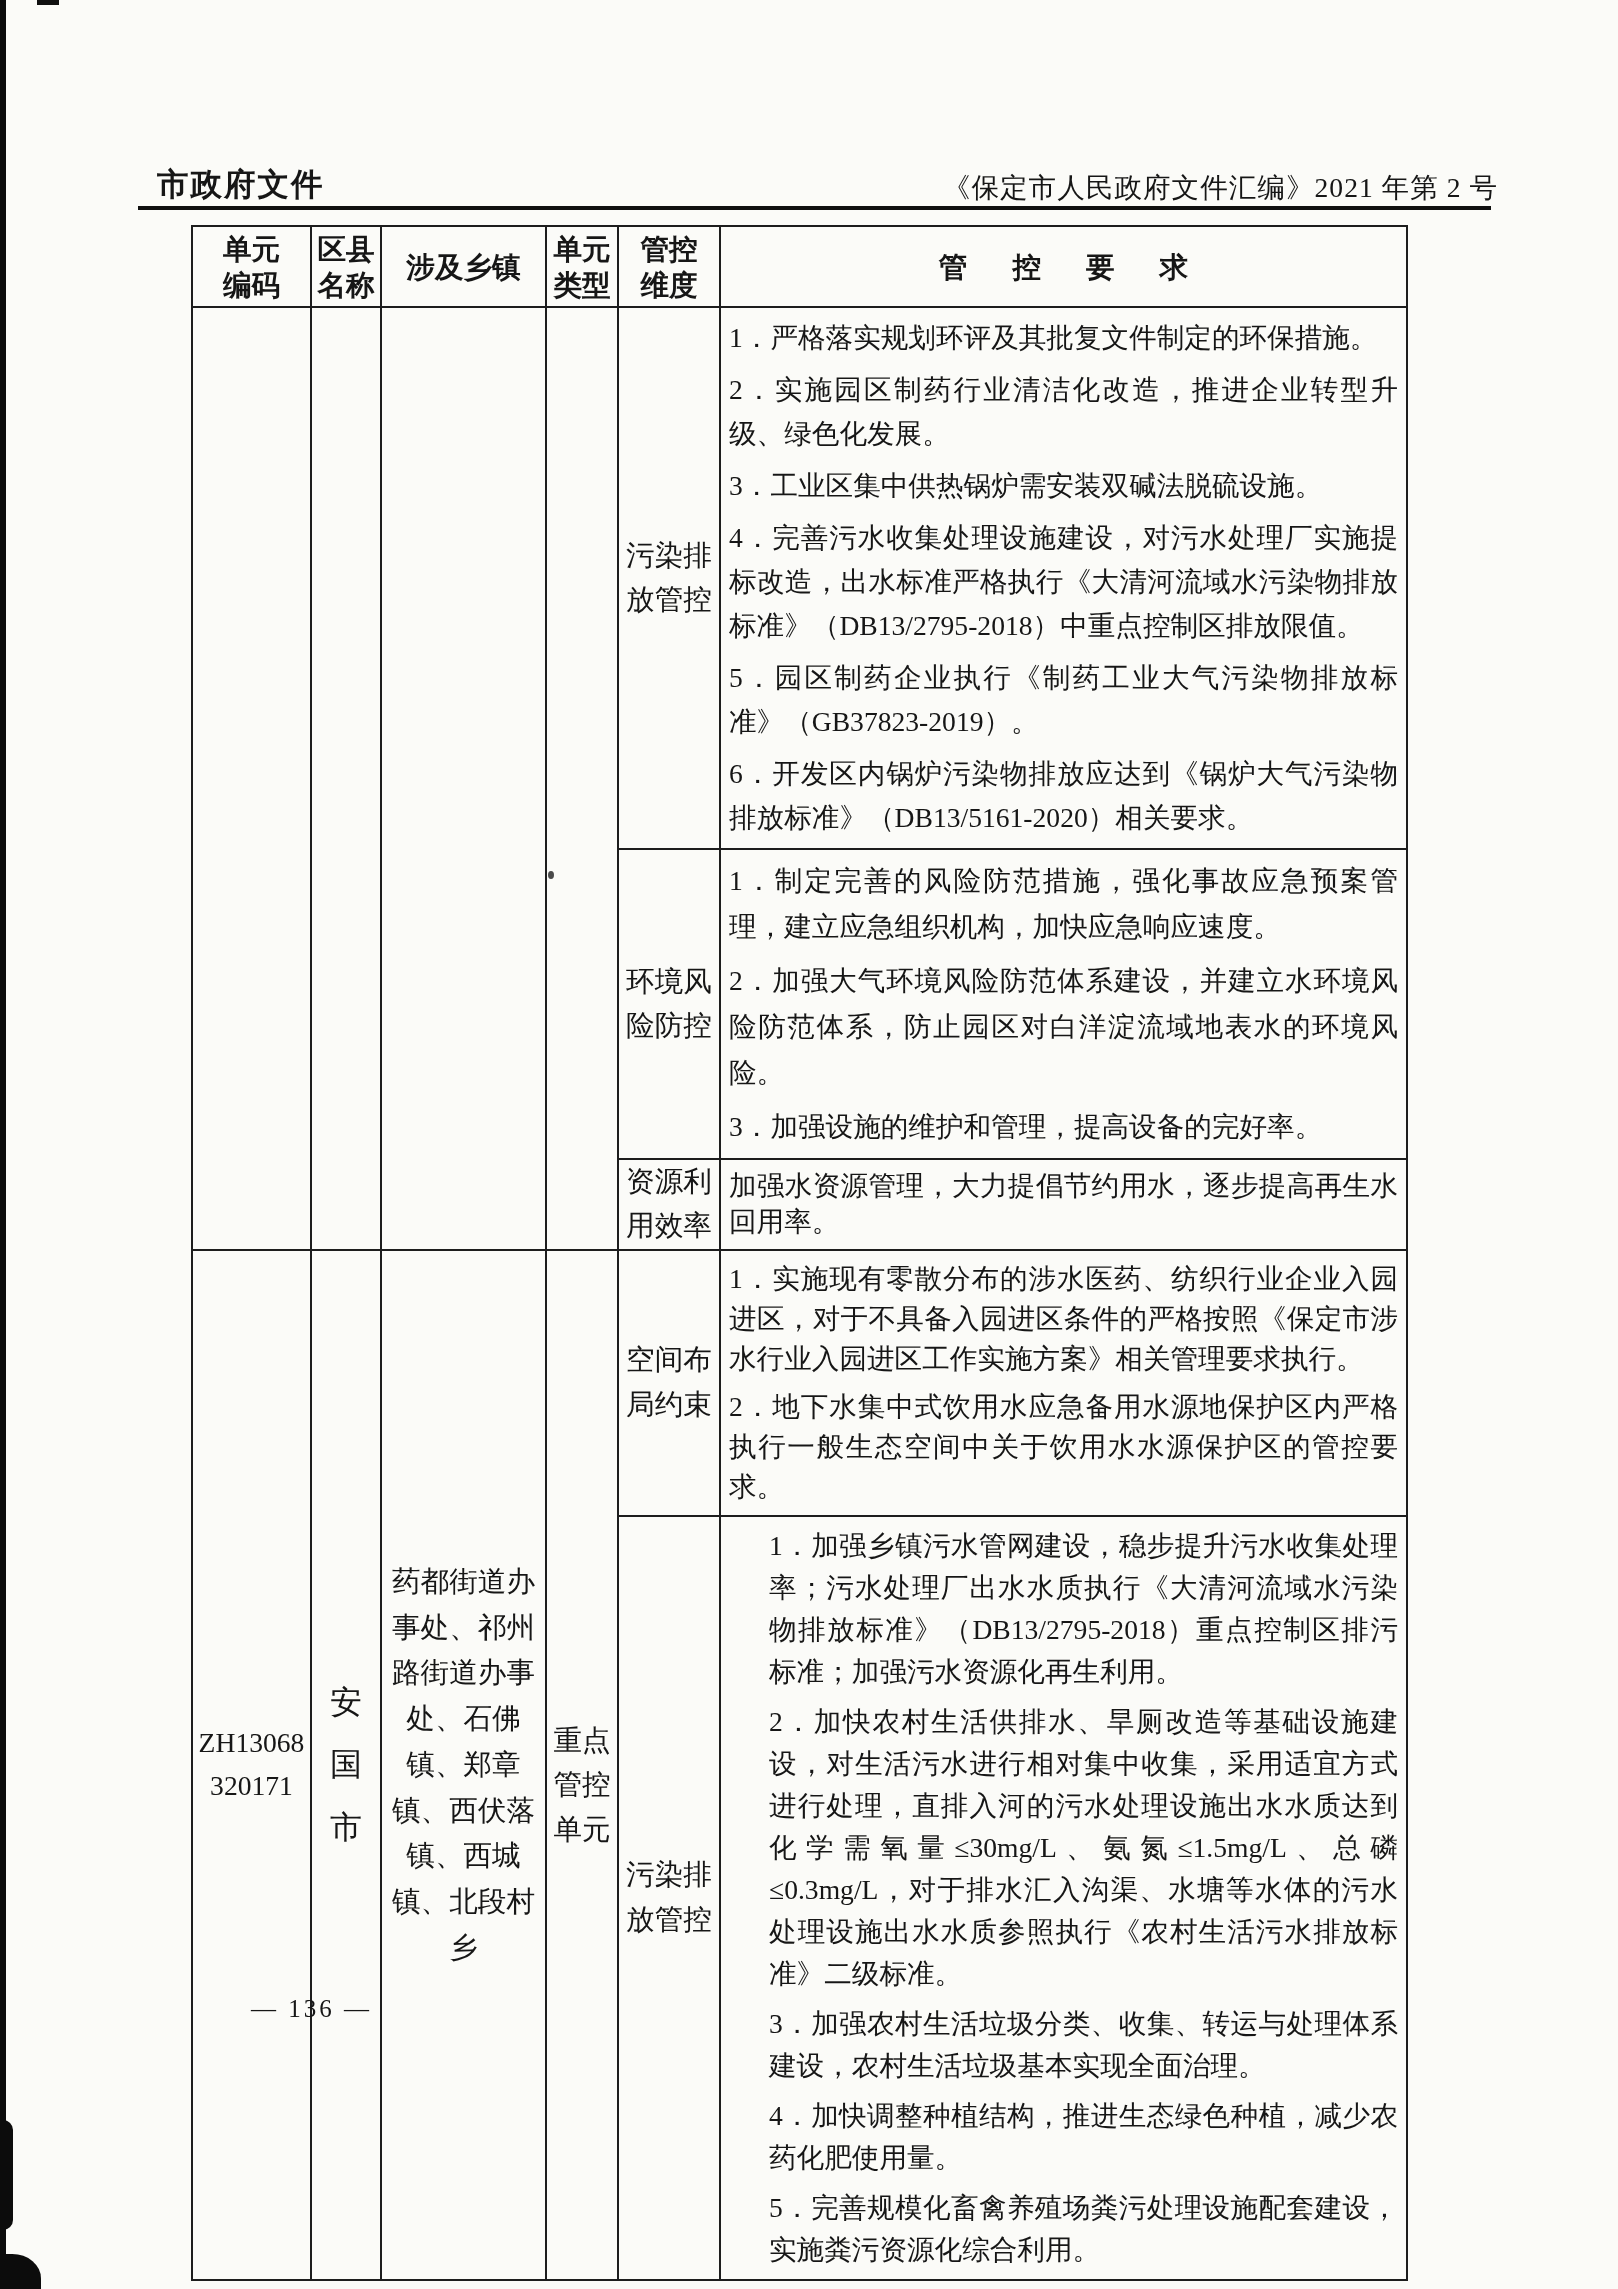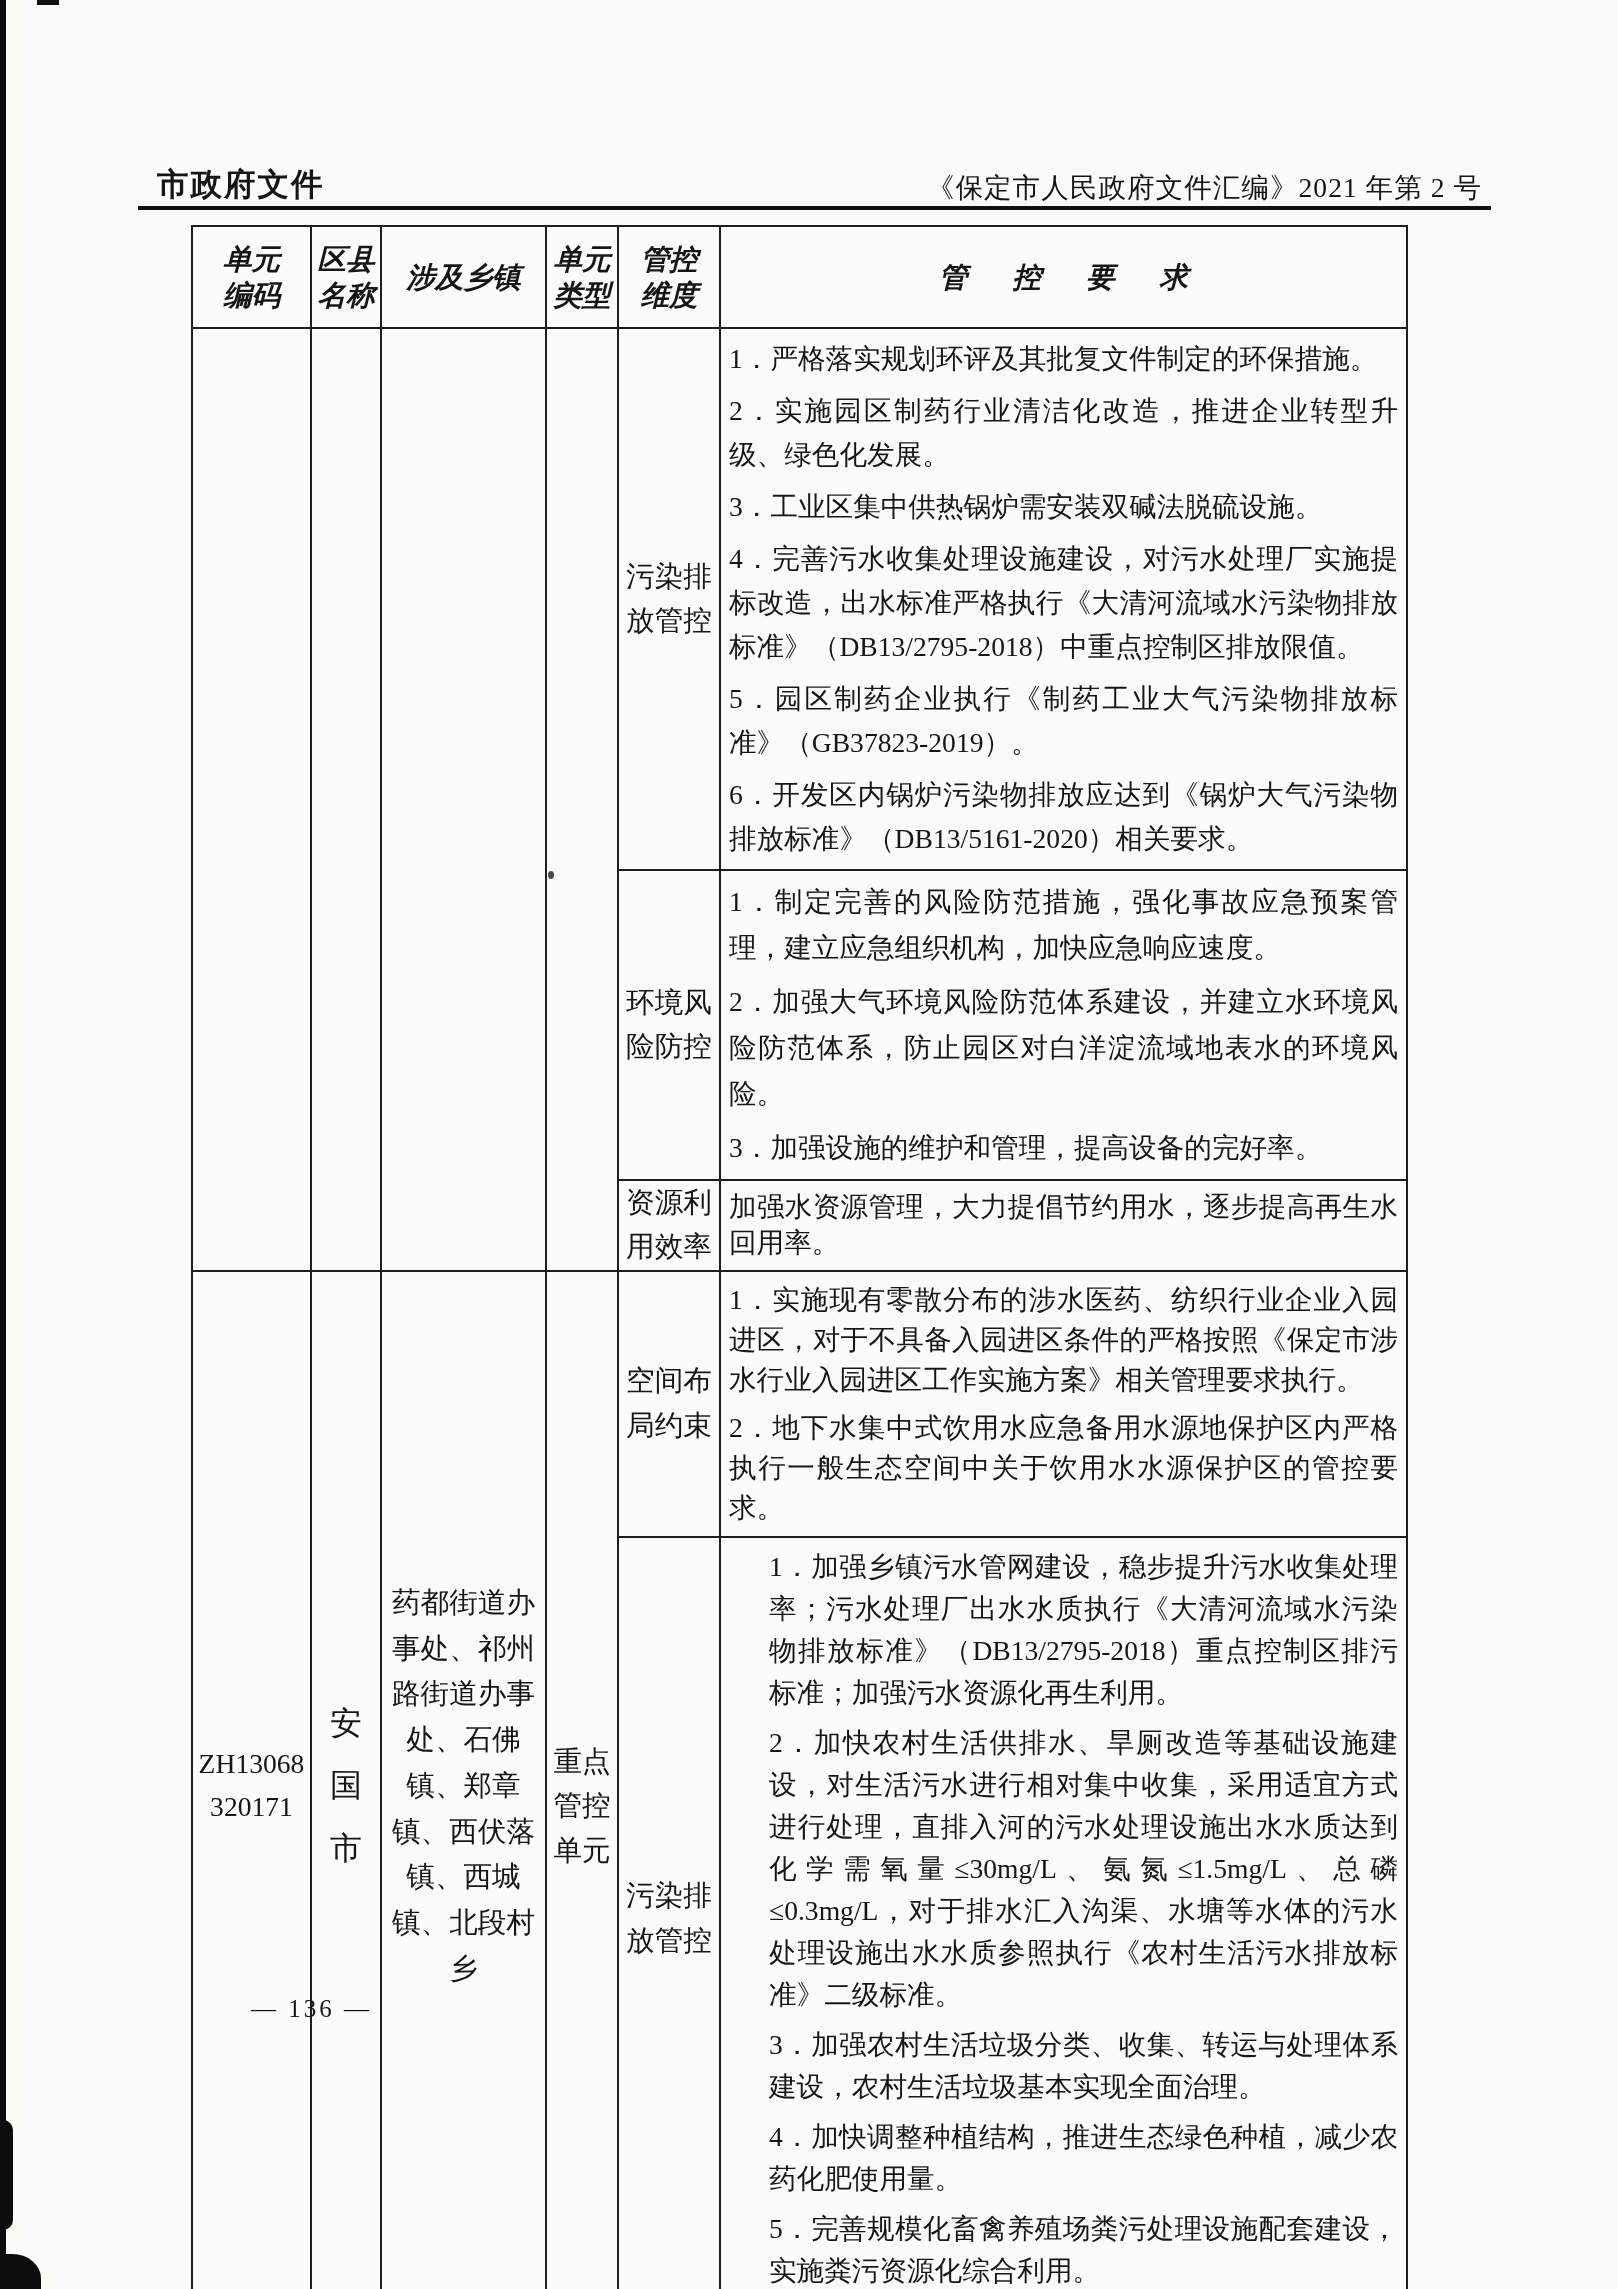--- a/index.html
+++ b/index.html
@@ -9,21 +9,21 @@
     font-family:"Liberation Serif","DejaVu Serif",serif;
     overflow:hidden;
   }
   
   .hdr-left{
     position:absolute;left:157px;top:164px;
     font-family:"Liberation Sans","DejaVu Sans",sans-serif;
     font-weight:700;font-size:31.5px;letter-spacing:2px;
   }
   .hdr-right{
-    position:absolute;right:136px;top:169px;
+    position:absolute;right:120px;top:169px;
     font-size:27.6px;letter-spacing:1px;
   }
   .hdr-rule{
     position:absolute;left:138px;top:206px;width:1353px;height:3.9px;
     background:#101010;
   }
   .footer-page{
     position:absolute;left:251px;top:1995px;
     font-size:25px;letter-spacing:3px;text-align:center;
   }
@@ -42,21 +42,21 @@
   table.gov th, table.gov td{
     border:2px solid #1d1d1d;
     padding:0;vertical-align:middle;
   }
   table.gov th{
     font-family:"Liberation Sans","DejaVu Sans",sans-serif;
     font-weight:600;font-size:28.6px;line-height:36px;
     text-align:center;white-space:pre-line;
   }
   th.spread span{display:inline-block;letter-spacing:45px;padding-left:45px;}
-  tr.h-head{height:102px;font-style:italic;}
+  tr.h-head{height:81px;}
   tr.h-r1{height:493px;}
   tr.h-r2{height:249px;}
   tr.h-r3{height:76px;}
   tr.h-r4{height:248px;}
   tr.h-r5{height:681px;}
   td.req{
     vertical-align:top;text-align:justify;text-justify:inter-character;
     font-size:27.6px;padding:3.9px 11.8px 3.9px 12.8px;
   }
   td.req p{margin:8px;}

